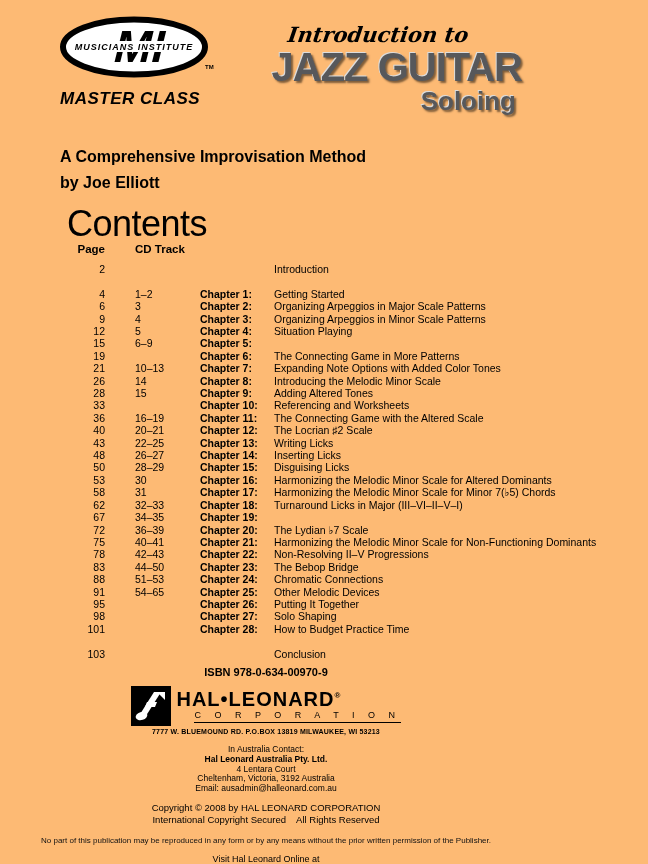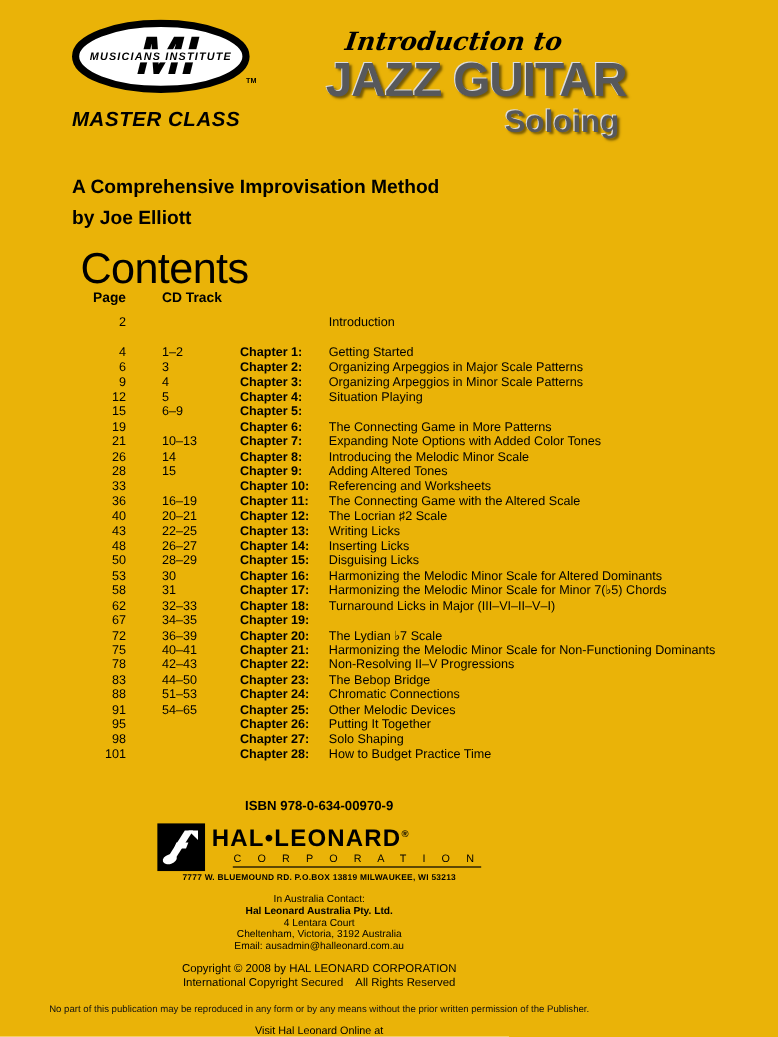--- a/index.html
+++ b/index.html
@@ -1,16 +1,16 @@
 <!DOCTYPE html>
 <html><head>
 <meta charset="utf-8">
 <style>
   html,body{margin:0;padding:0;background:#fff;}
-  .page{position:relative;width:648px;height:864px;background:#eab308;overflow:hidden;
+  .page{position:relative;width:648px;height:864px;background:#fdba74;overflow:hidden;
         font-family:"Liberation Sans", sans-serif;color:#000;}
 
   
   .header{display:flex;justify-content:space-between;align-items:flex-start;
           padding:16px 126px 0 58px;}
   .logo-block{text-align:left;}
   .master-class{font-weight:bold;font-style:italic;font-size:17px;letter-spacing:.5px;margin-top:5px;margin-left:2px;}
   .title-block{margin-top:6px;}
   .title-pre{font-family:"DejaVu Serif", serif;font-style:italic;font-weight:bold;
              font-size:21px;padding-left:16px;transform:skewX(-8deg);}
@@ -261,20 +261,26 @@
             <span class="toc-title">Solo Shaping</span>
           </div>
           <div class="toc-row">
             <span class="toc-page">101</span>
             <span class="toc-track"></span>
             <span class="toc-chapter">Chapter 28:</span>
             <span class="toc-title">How to Budget Practice Time</span>
           </div>
         </div>
       <div class="gap-m"></div>
+      <div class="toc-row">
+        <span class="toc-page">103</span>
+        <span class="toc-track"></span>
+        <span class="toc-chapter"></span>
+        <span class="toc-title">Conclusion</span>
+      </div>
     </div>
   </div>
 
   <div class="footer">
     <div class="isbn">ISBN 978-0-634-00970-9</div>
 
     <div class="hl-wrap">
       <div class="hl-top">
         <svg width="40" height="40" viewBox="0 0 40 40">
           <rect width="40" height="40" fill="#000"></rect>

